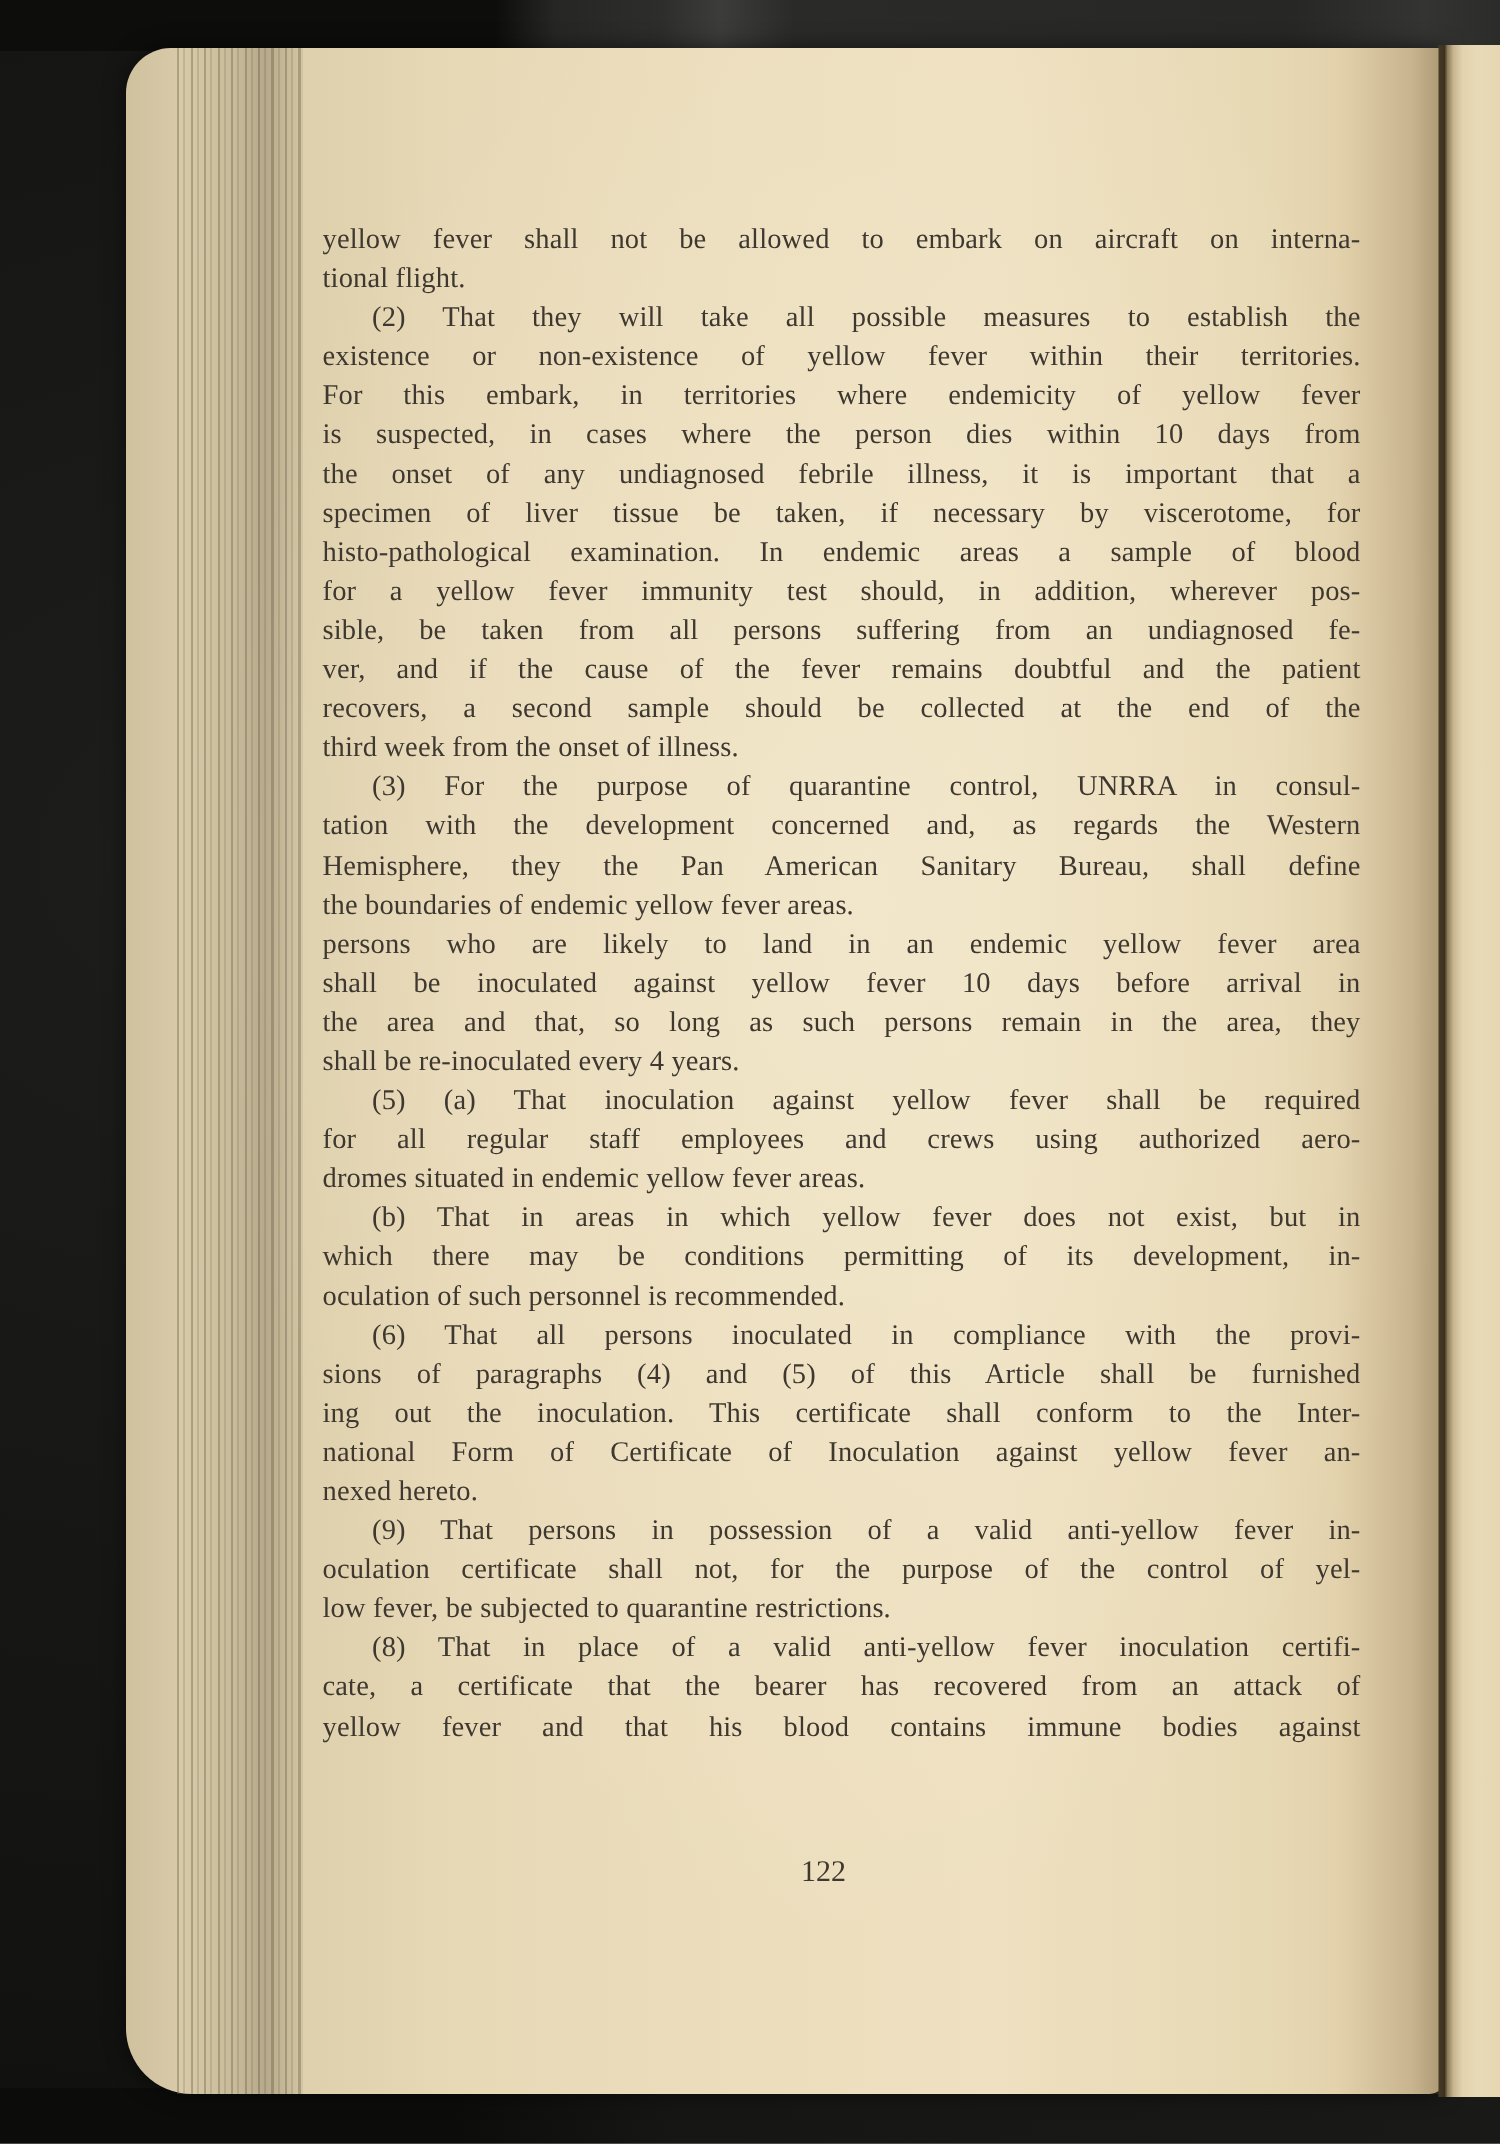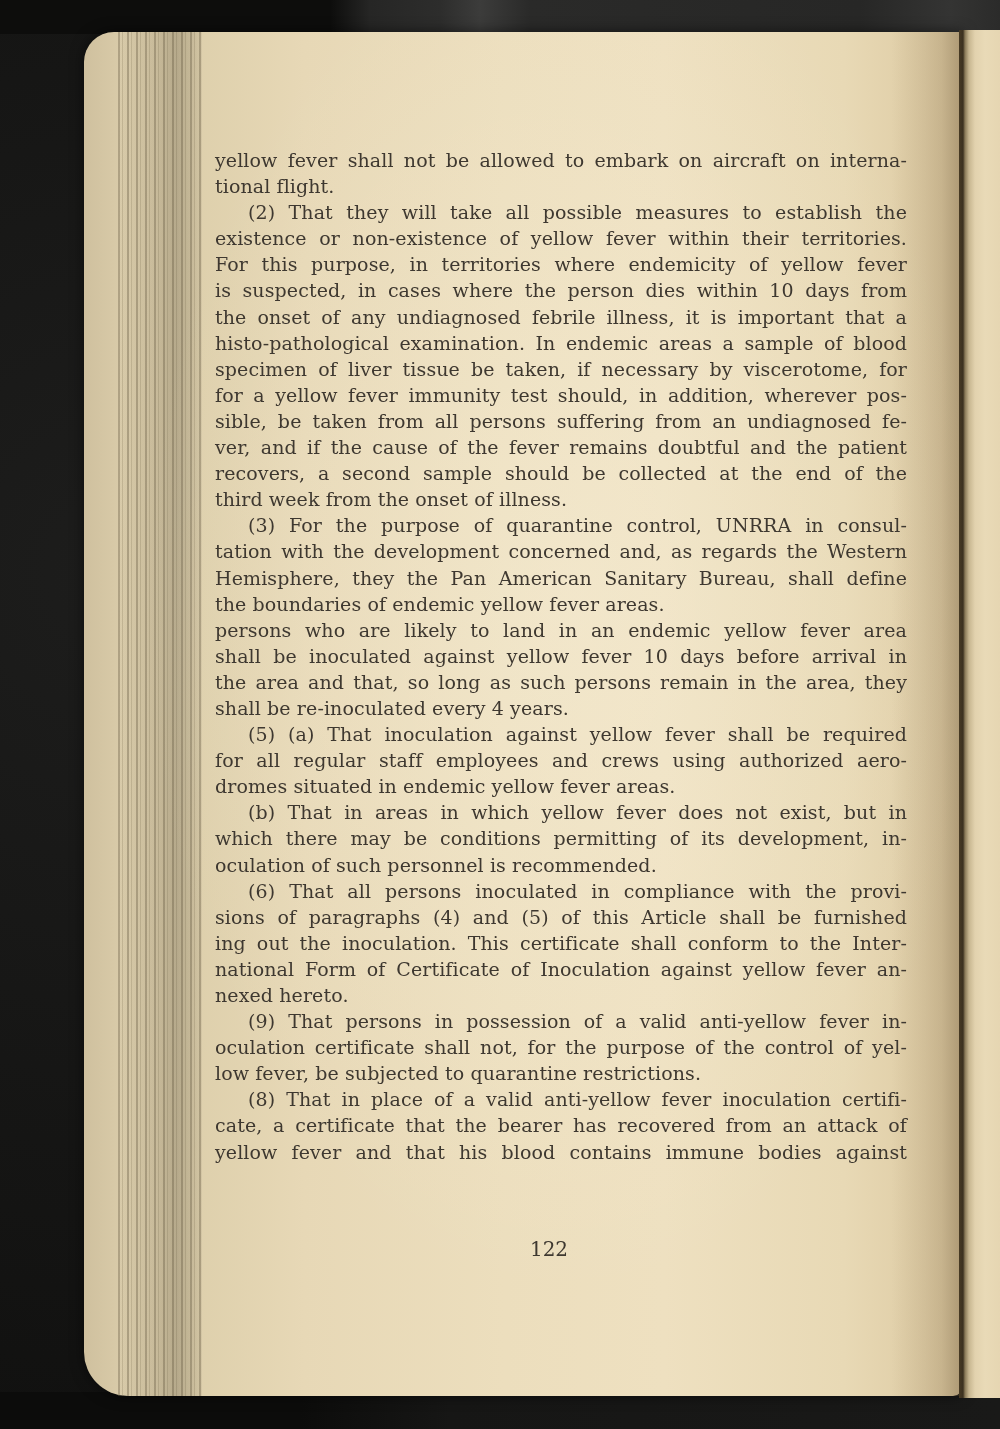--- a/index.html
+++ b/index.html
@@ -1,21 +1,21 @@
 <!DOCTYPE html>
 <html><head>
 <meta charset="utf-8">
 <style>
   html, body { margin: 0; padding: 0; }
   body {
     width: 1000px; height: 1429px; overflow: hidden;
     background: radial-gradient(circle at 12% 40%, #1d1d1c 0%, #111110 70%);
     font-family: "DejaVu Serif", "Liberation Serif", serif;
   }
-  .scene { position: relative; width: 1000px; height: 1429px; }
+  .scene { position: relative; width: 1000px; height: 1429px; font-family: Liberation Serif, serif; }
 
   
   .top-strip {
     position: absolute; left: 0; top: 0; width: 1000px; height: 34px;
     background: linear-gradient(90deg,
       #0d0d0c 0%, #0d0d0c 33%, #262625 37%, #2d2d2c 44%,
       #3c3c3b 48%, #2a2a29 53%, #272726 86%, #343433 95%, #2b2b2a 100%);
   }
   .bottom-strip {
     position: absolute; left: 0; top: 1392px; width: 1000px; height: 37px;
@@ -85,25 +85,25 @@
   <div class="page">
     <div class="stack"></div>
     <div class="vignette"></div>
     <div class="gutter-shade"></div>
 
     <div class="text-block" id="text-block">
         <div class="line">yellow fever shall not be allowed to embark on aircraft on interna-</div>
         <div class="line para-end">tional flight.</div>
         <div class="line indent">(2)  That they will take all possible measures to establish the</div>
         <div class="line">existence or non-existence of yellow fever within their territories.</div>
-        <div class="line">For this purpose, in territories where endemicity of yellow fever</div>
+        <div class="line">For this embark, in territories where endemicity of yellow fever</div>
         <div class="line">is suspected, in cases where the person dies within 10 days from</div>
         <div class="line">the onset of any undiagnosed febrile illness, it is important that a</div>
+        <div class="line">specimen of liver tissue be taken, if necessary by viscerotome, for</div>
         <div class="line">histo-pathological examination.  In endemic areas a sample of blood</div>
-        <div class="line">specimen of liver tissue be taken, if necessary by viscerotome, for</div>
         <div class="line">for a yellow fever immunity test should, in addition, wherever pos-</div>
         <div class="line">sible, be taken from all persons suffering from an undiagnosed fe-</div>
         <div class="line">ver, and if the cause of the fever remains doubtful and the patient</div>
         <div class="line">recovers, a second sample should be collected at the end of the</div>
         <div class="line para-end">third week from the onset of illness.</div>
         <div class="line indent">(3)  For the purpose of quarantine control, UNRRA in consul-</div>
         <div class="line">tation with the development concerned and, as regards the Western</div>
         <div class="line">Hemisphere, they the Pan American Sanitary Bureau, shall define</div>
         <div class="line para-end">the boundaries of endemic yellow fever areas.</div>
         <div class="line">persons who are likely to land in an endemic yellow fever area</div>

